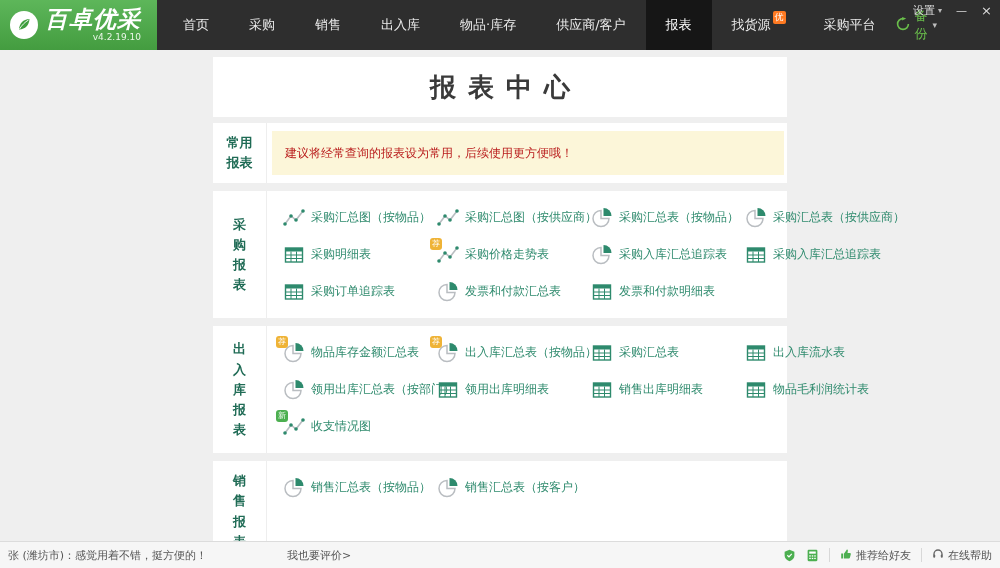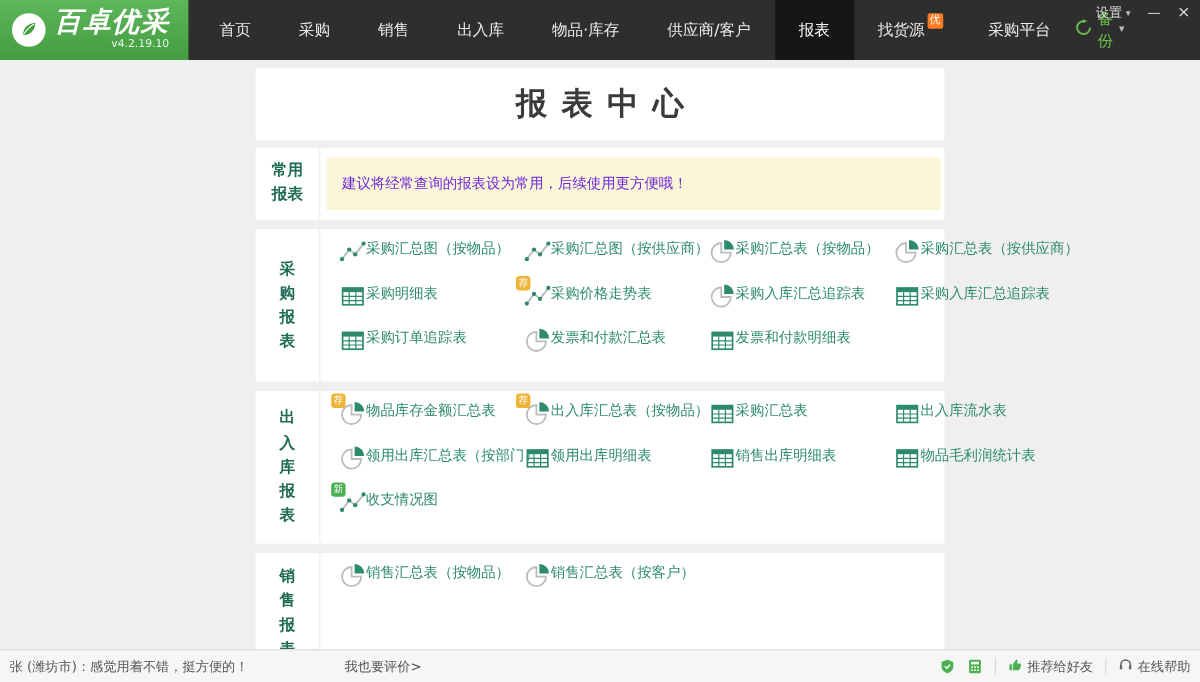--- a/index.html
+++ b/index.html
@@ -41,24 +41,24 @@
   .content{width:574px;margin:0 auto;}
   .title-card{background:#fff;height:60px;margin-bottom:6px;}
   .page-title{margin:0;text-align:center;line-height:60px;font-size:26px;font-weight:700;
     color:#3a3a3a;letter-spacing:12px;text-indent:12px;}
   .section{display:flex;background:#fff;margin-bottom:8px;}
   .section-label{width:54px;flex:none;display:flex;align-items:center;justify-content:center;
     text-align:center;white-space:pre-line;font-weight:700;font-size:13px;line-height:1.55;
     color:var(--label-teal);border-right:1px solid #eee;padding:10px 8px;}
   .section-body{flex:1;display:flex;}
   .hint-bar{flex:1;margin:8px 3px 8px 5px;background:#fcf6d9;display:flex;align-items:center;
-    padding:4px 13px;font-size:12px;color:#6d28d9;}
+    padding:4px 13px;font-size:12px;color:#b91c1c;}
   .report-grid{flex:1;display:grid;grid-template-columns:repeat(4,154px);align-content:start;
     padding:8px 4px 8px 16px;}
-  .report-item{display:flex;gap:0;height:37px;cursor:pointer;}
+  .report-item{display:flex;align-items:center;gap:6px;height:37px;cursor:pointer;}
   .icon-wrap{position:relative;width:22px;height:22px;flex:none;display:flex;align-items:center;justify-content:center;}
   .item-badge{position:absolute;top:-6px;left:-7px;width:12px;height:12px;border-radius:3px;
     color:#fff;font-size:8px;line-height:12px;text-align:center;}
   .item-badge.yellow{background:var(--badge-yellow);}
   .item-badge.green{background:var(--badge-green);}
   .report-label{font-size:12px;color:var(--link-teal);white-space:nowrap;}
 
   
   .statusbar{height:27px;flex:none;background:#f6f6f6;border-top:1px solid #dcdcdc;
     display:flex;align-items:center;padding:0 8px;font-size:11px;color:#555;}

